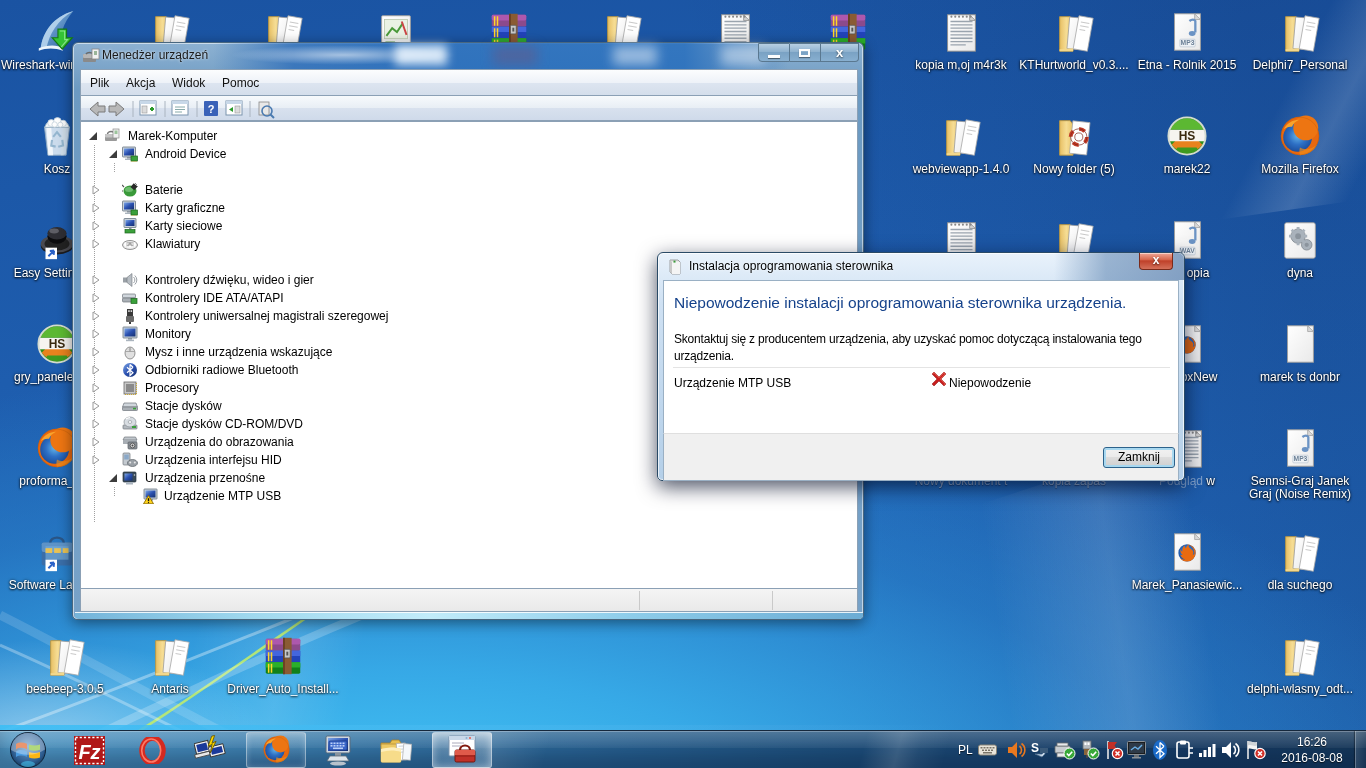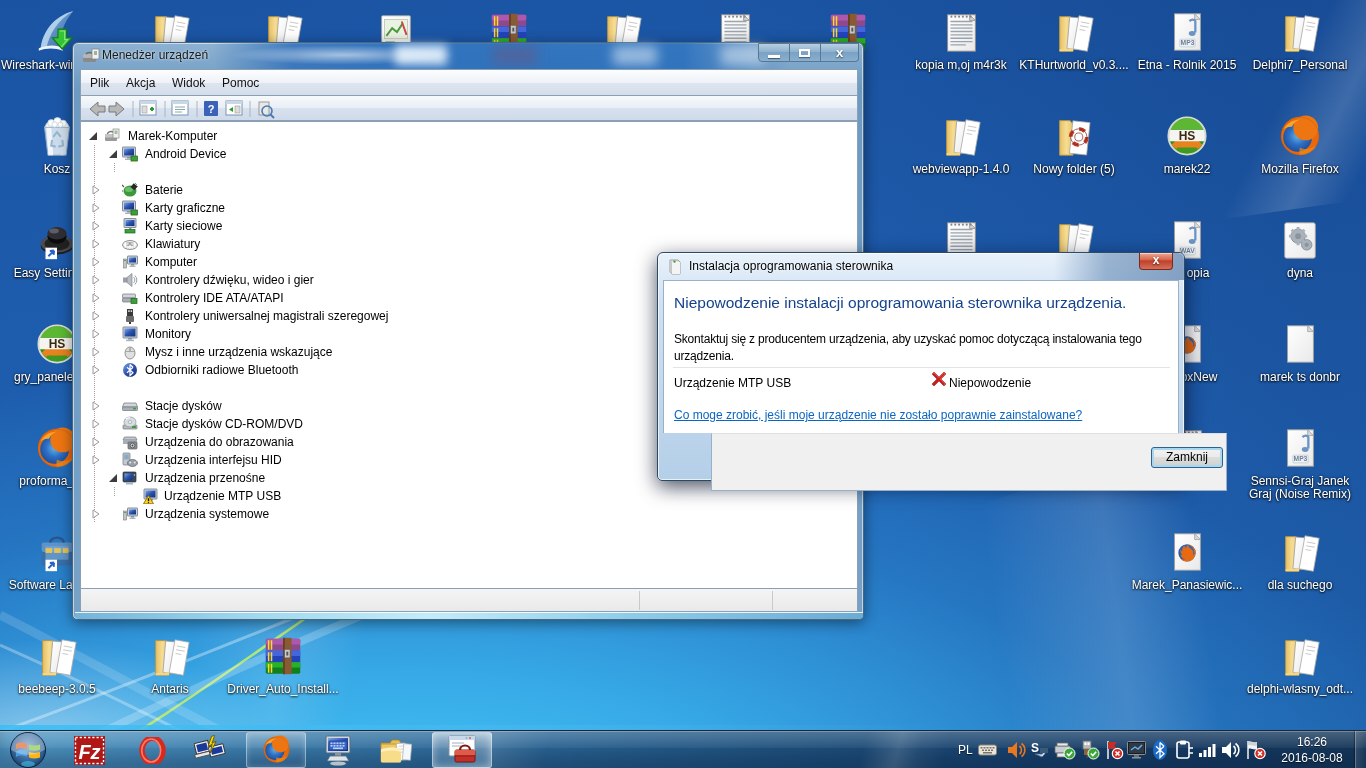--- a/index.html
+++ b/index.html
@@ -387,21 +387,21 @@
         <use href="#i-ff"></use>
       </svg>
       <span class="lbl">proforma_mar</span>
     </div>
 <div class="dicon" style="left:1px;top:529px">
       <svg width="46" height="46">
         <use href="#i-sbox"></use>
       </svg>
       <span class="lbl">Software Launche</span>
     </div>
-<div class="dicon" style="left:1px;top:633px">
+<div class="dicon" style="left:9px;top:633px">
       <svg width="46" height="46">
         <use href="#i-folder"></use>
       </svg>
       <span class="lbl">beebeep-3.0.5</span>
     </div>
 <div class="dicon" style="left:114px;top:9px">
       <svg width="46" height="46">
         <use href="#i-folder"></use>
       </svg>
       <span class="lbl">folder</span>
@@ -711,29 +711,20 @@
       </div>
     <div class="trow" style="top:95px">
         <svg class="ti exc" width="12" height="14" viewBox="0 0 12 14">
           <path d="M3 3 L9 7 L3 11 Z" fill="#fff" stroke="#9a9a9a"></path>
         </svg>
         <svg class="ti" style="left:41px" width="16" height="16">
           <use href="#t-net"></use>
         </svg>
         <span class="t" style="left:64px">Karty sieciowe</span>
       </div>
-    <div class="trow" style="top:131px">
-        <svg class="ti exc" width="12" height="14" viewBox="0 0 12 14">
-          <path d="M3 3 L9 7 L3 11 Z" fill="#fff" stroke="#9a9a9a"></path>
-        </svg>
-        <svg class="ti" style="left:41px" width="16" height="16">
-          <use href="#t-pc"></use>
-        </svg>
-        <span class="t" style="left:64px">Komputer</span>
-      </div>
     <div class="trow" style="top:149px">
         <svg class="ti exc" width="12" height="14" viewBox="0 0 12 14">
           <path d="M3 3 L9 7 L3 11 Z" fill="#fff" stroke="#9a9a9a"></path>
         </svg>
         <svg class="ti" style="left:41px" width="16" height="16">
           <use href="#t-spk"></use>
         </svg>
         <span class="t" style="left:64px">Kontrolery dźwięku, wideo i gier</span>
       </div>
     <div class="trow" style="top:167px">
@@ -773,20 +764,29 @@
         <span class="t" style="left:64px">Monitory</span>
       </div>
     <div class="trow" style="top:239px">
         <svg class="ti exc" width="12" height="14" viewBox="0 0 12 14">
           <path d="M3 3 L9 7 L3 11 Z" fill="#fff" stroke="#9a9a9a"></path>
         </svg>
         <svg class="ti" style="left:41px" width="16" height="16">
           <use href="#t-bt"></use>
         </svg>
         <span class="t" style="left:64px">Odbiorniki radiowe Bluetooth</span>
+      </div>
+    <div class="trow" style="top:257px">
+        <svg class="ti exc" width="12" height="14" viewBox="0 0 12 14">
+          <path d="M3 3 L9 7 L3 11 Z" fill="#fff" stroke="#9a9a9a"></path>
+        </svg>
+        <svg class="ti" style="left:41px" width="16" height="16">
+          <use href="#t-cpu"></use>
+        </svg>
+        <span class="t" style="left:64px">Procesory</span>
       </div>
     <div class="trow" style="top:275px">
         <svg class="ti exc" width="12" height="14" viewBox="0 0 12 14">
           <path d="M3 3 L9 7 L3 11 Z" fill="#fff" stroke="#9a9a9a"></path>
         </svg>
         <svg class="ti" style="left:41px" width="16" height="16">
           <use href="#t-disk"></use>
         </svg>
         <span class="t" style="left:64px">Stacje dysków</span>
       </div>
@@ -824,29 +824,20 @@
         <svg class="ti" style="left:41px" width="16" height="16">
           <use href="#t-port"></use>
         </svg>
         <span class="t" style="left:64px">Urządzenia przenośne</span>
       </div>
     <div class="trow" style="top:365px">
         <svg class="ti" style="left:61px" width="16" height="16">
           <use href="#t-warn"></use>
         </svg>
         <span class="t" style="left:83px">Urządzenie MTP USB</span>
-      </div>
-    <div class="trow" style="top:383px">
-        <svg class="ti exc" width="12" height="14" viewBox="0 0 12 14">
-          <path d="M3 3 L9 7 L3 11 Z" fill="#fff" stroke="#9a9a9a"></path>
-        </svg>
-        <svg class="ti" style="left:41px" width="16" height="16">
-          <use href="#t-pc"></use>
-        </svg>
-        <span class="t" style="left:64px">Urządzenia systemowe</span>
       </div>
   </div>
 
   <div style="position:absolute;left:7px;top:546px;width:778px;height:23px;background:linear-gradient(180deg,#f4f4f4,#e9e9e9);border:1px solid #8ba0b5;border-top:none;">
     <div style="position:absolute;left:558px;top:2px;width:1px;height:19px;background:#c9c9c9;"></div>
     <div style="position:absolute;left:691px;top:2px;width:1px;height:19px;background:#c9c9c9;"></div>
   </div>
   <div style="position:absolute;left:2px;top:569px;width:788px;height:7px;border-radius:0 0 4px 4px;background:linear-gradient(90deg,#74b4da 0%,#9fd8ee 22%,#c2ecfa 45%,#8ecdea 70%,#6cacd4 100%);box-shadow:inset 0 1px 0 rgba(255,255,255,0.85);"></div>
 </div>
 
@@ -869,23 +860,22 @@
   <div style="position:absolute;left:5px;top:27px;width:516px;height:153px;background:#fff;border:1px solid #9ab0c4;border-bottom:none;">
     <div style="position:absolute;left:10px;top:13px;font-size:15.5px;color:#15428b;">Niepowodzenie instalacji oprogramowania sterownika urządzenia.</div>
     <div style="position:absolute;left:10px;top:50px;width:506px;font-size:12px;letter-spacing:-0.2px;color:#000;line-height:17px;">Skontaktuj się z producentem urządzenia, aby uzyskać pomoc dotyczącą instalowania tego urządzenia.</div>
     <div style="position:absolute;left:9px;top:86px;width:497px;height:1px;background:#e4e4e4;"></div>
     <div style="position:absolute;left:10px;top:95px;font-size:12px;color:#000;">Urządzenie MTP USB</div>
     <svg style="position:absolute;left:266px;top:89px" width="18" height="18" viewBox="0 0 18 18">
       <path d="M2 4 L4 2 L9 7 L14 2 L16 4 L11 9 L16 14 L14 16 L9 11 L4 16 L2 14 L7 9 Z" fill="#c81e1e" stroke="#8a1010" stroke-width="0.5"></path>
       <path d="M2.6 4 L4 2.6 L9 7.6 L14 2.6 L15.4 4 L10.4 9 L15.4 14 L14 15.4" fill="none" stroke="#e86a5a" stroke-width="0.9"></path>
     </svg>
     <div style="position:absolute;left:285px;top:95px;font-size:12px;color:#000;">Niepowodzenie</div>
-    <div style="position:absolute;left:10px;top:127px;font-size:12px;color:#0a66c2;text-decoration:underline;">Co moge zrobić, jeśli moje urządzenie nie zostało poprawnie zainstalowane?</div>
   </div>
-  <div style="position:absolute;left:5px;top:180px;width:516px;height:58px;background:#f0f0f0;border:1px solid #9ab0c4;border-top:1px solid #dfdfdf;margin-left:48px;">
+  <div style="position:absolute;left:5px;top:180px;width:516px;height:48px;background:#f0f0f0;border:1px solid #9ab0c4;border-top:1px solid #dfdfdf;">
     <div style="position:absolute;left:439px;top:13px;width:72px;height:21px;background:linear-gradient(180deg,#f2f2f2,#ebebeb 45%,#dddddd 50%,#cfcfcf);border:1px solid #2c628b;border-radius:3px;box-shadow:0 0 0 2px #a8d8f0 inset;font-size:12px;color:#000;text-align:center;line-height:19px;">Zamknij</div>
   </div>
 </div>
 
 <div style="position:absolute;left:0;top:725px;width:950px;height:5px;background:linear-gradient(90deg,rgba(60,190,245,0.9),rgba(70,185,240,0.75) 45%,rgba(80,170,230,0.25) 80%,rgba(80,170,230,0) 100%);"></div>
 <div id="taskbar" style="position:absolute;left:0;top:730px;width:1366px;height:38px;
   background:linear-gradient(90deg,#529ac6 0%,#478cba 10%,#3a7cab 22%,#2f6c9c 34%,#265e8d 46%,#1e507c 60%,#19436e 74%,#163a62 88%,#153759 100%);
   border-top:1px solid #16283c; box-shadow:inset 0 1px 0 rgba(255,255,255,0.25), inset 0 -14px 18px rgba(10,30,60,0.35);">
   <div style="position:absolute;left:0;top:0;width:100%;height:17px;background:linear-gradient(180deg,rgba(255,255,255,0.22),rgba(255,255,255,0.05));"></div>
   <div style="position:absolute;left:840px;top:0;width:130px;height:38px;background:linear-gradient(105deg,rgba(255,255,255,0) 20%,rgba(255,255,255,0.14) 45%,rgba(255,255,255,0.05) 60%,rgba(255,255,255,0) 80%);"></div>

